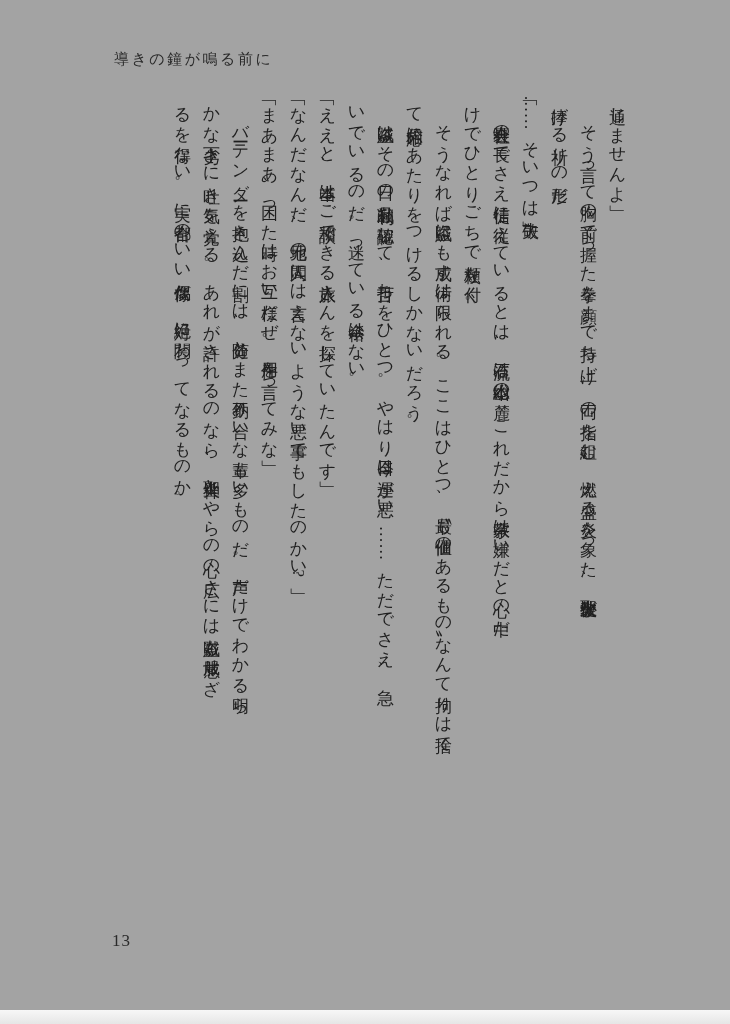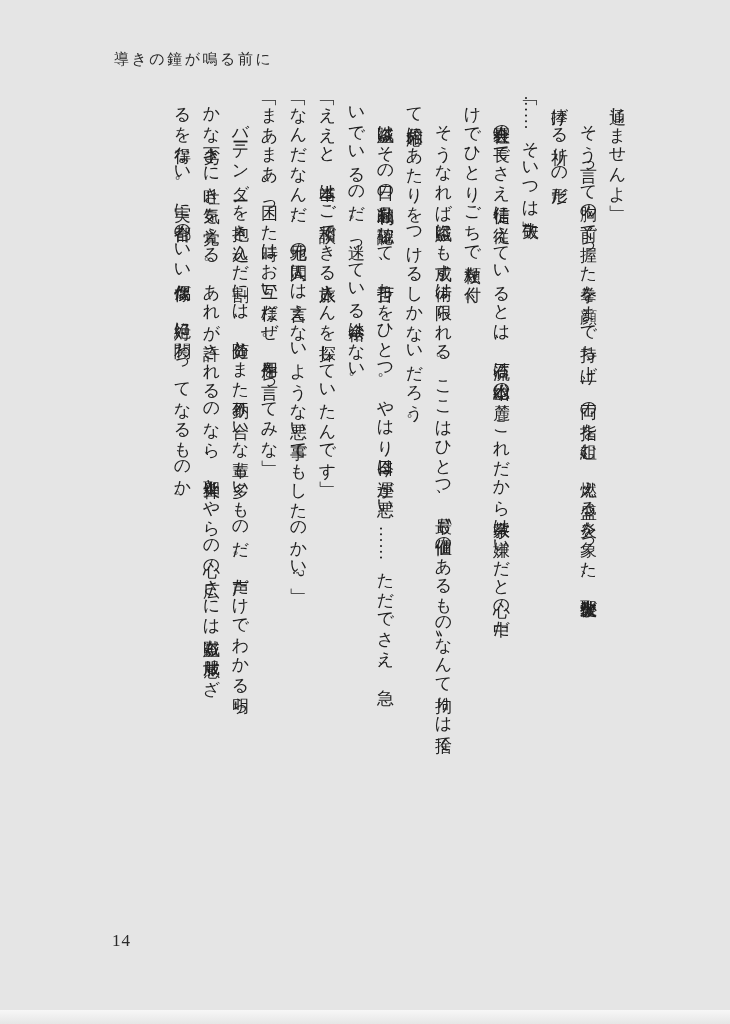--- a/index.html
+++ b/index.html
@@ -11,21 +11,21 @@
     height: 1024px;
     position: relative;
     background: #fdfdfd;
     color: #1f1f1f;
     font-family: "Liberation Serif", "DejaVu Serif", serif;
     overflow: hidden;
   }
   .page {
     position: absolute;
     inset: 0;
-    background: #e5e5e5;
+    background: #a3a3a3;
   }
   .running-header {
     position: absolute;
     left: 114px;
     top: 50px;
     font-size: 15px;
     letter-spacing: 2.5px;
     color: #2a2a2a;
     white-space: nowrap;
   }
@@ -85,17 +85,17 @@
       <div class="vline indent">盗賊はその日の戦利品を確認して、舌打ちをひとつ。やはり今日は運が悪い。……ただでさえ、急</div>
       <div class="vline">いでいるのだ。迷っている余裕はない。</div>
       <div class="vline">「ええと、本当はご相談できる旅人さんを探していたんです」</div>
       <div class="vline">「なんだなんだ、地元の人間には言えないような悪い事でもしたのかい?」</div>
       <div class="vline">「まあまあ、困った時はお互い様だぜ。用件を言ってみな」</div>
       <div class="vline indent">バーテンダーを抱き込んだ割には、随分とまた不釣り合いな輩も多いものだ。声だけでわかる明ら</div>
       <div class="vline">かな下劣さに吐き気を覚える。あれが許されるのなら、聖火神とやらの心の広さには盗賊も感服せざ</div>
       <div class="vline">るを得ない。実に都合のいい偶像だ。絶対に関わってなるものか。</div>
     </div>
 
-  <div class="page-number">14</div>
+  <div class="page-number">13</div>
 
   <div class="bottom-edge"></div>
 
 </div>
 
 </body></html>

